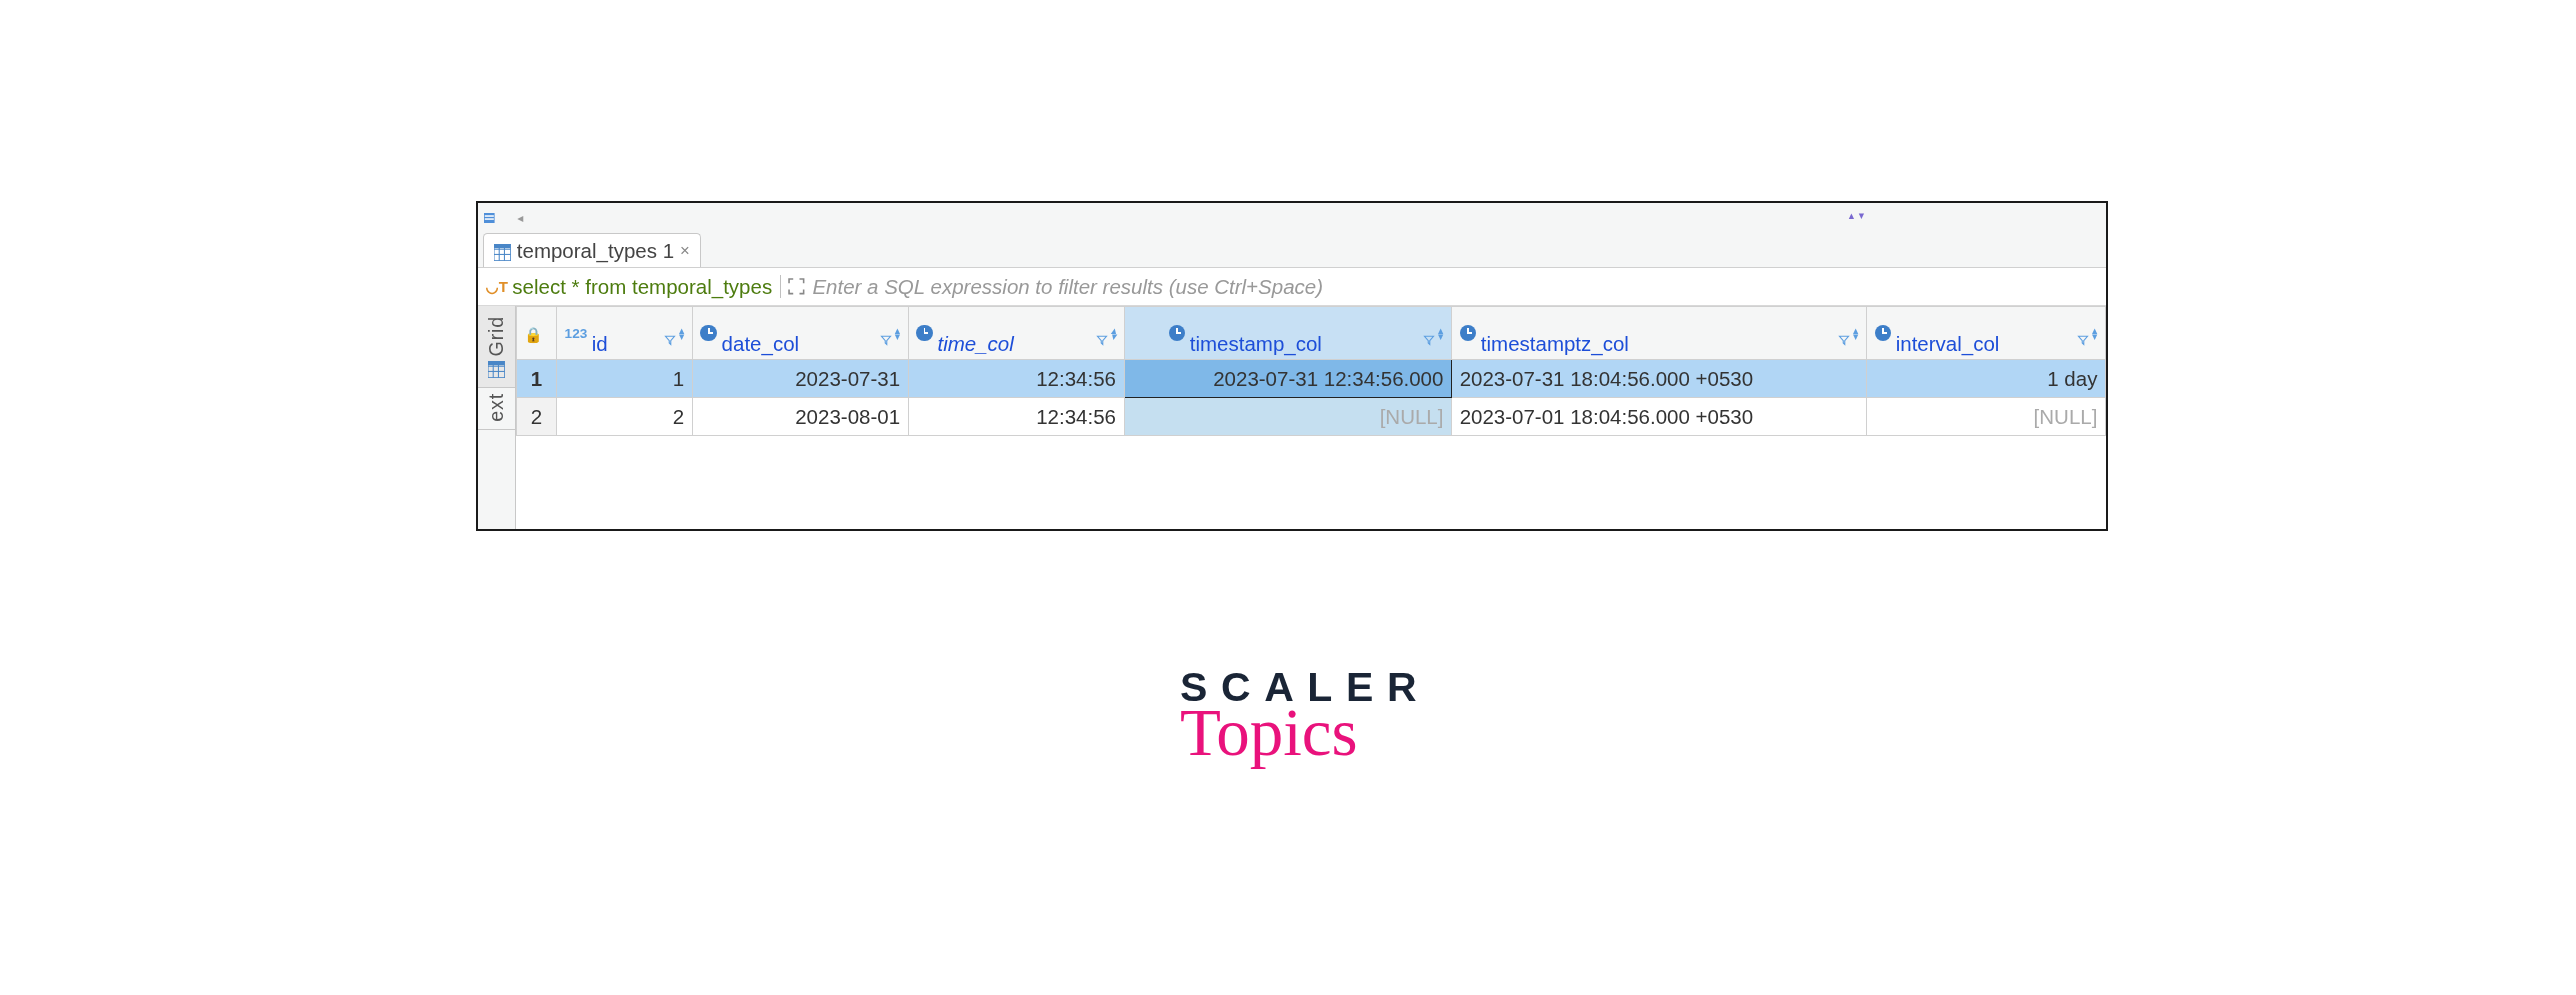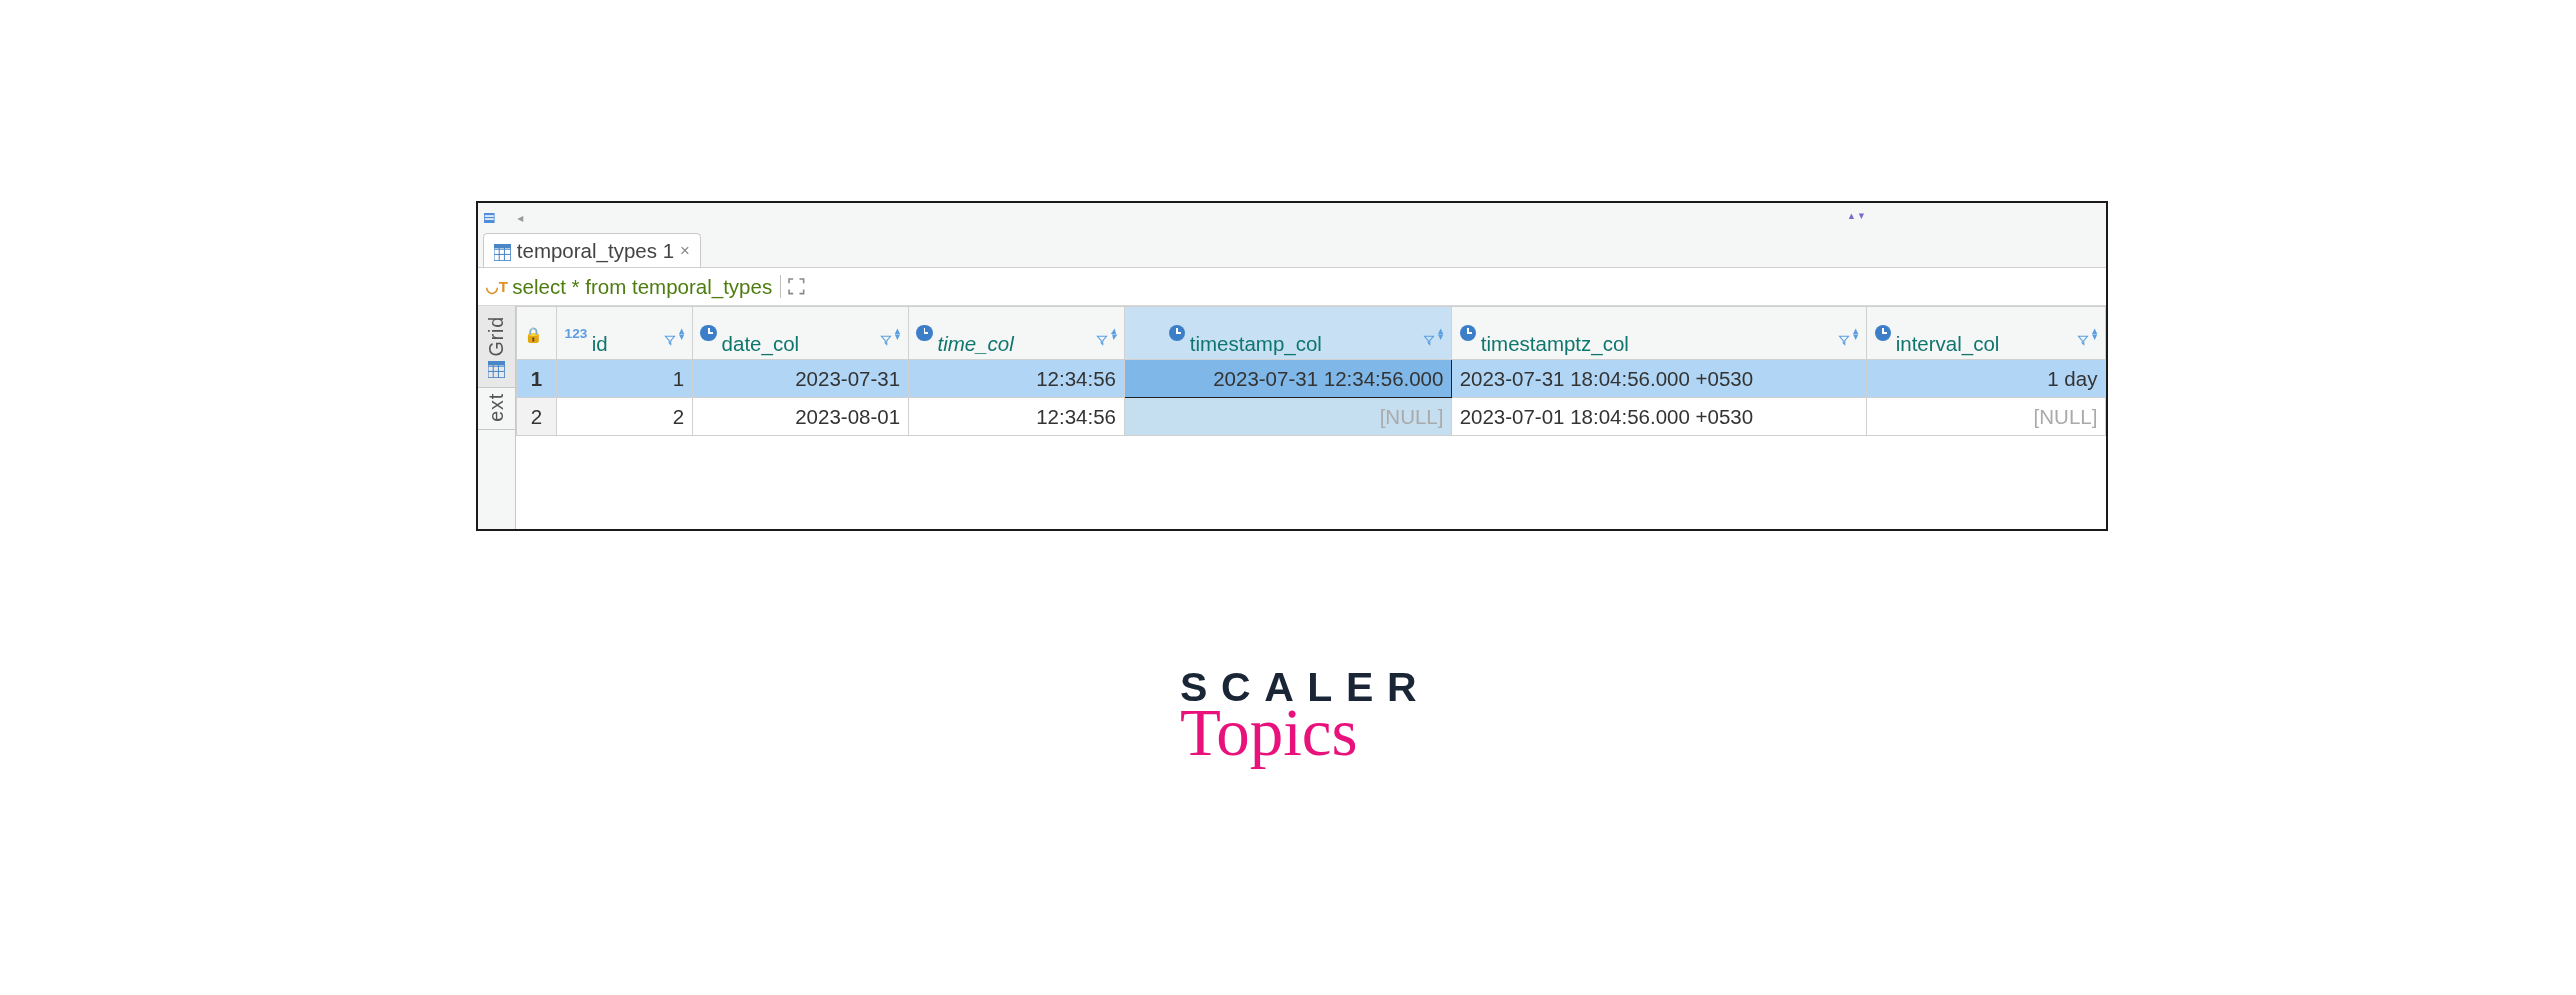--- a/index.html
+++ b/index.html
@@ -36,21 +36,21 @@
 .sidetab.short { height: 42px; justify-content: flex-start; padding-top: 4.5px; }
 .gridarea { flex: 1; display: flex; flex-direction: column; background: #fff; overflow: hidden; }
 table { border-collapse: collapse; width: auto; font-size: 20.5px; }
 th, td { border: 0.8px solid #d0d0d0; white-space: nowrap; padding: 3px 7.6px; height: 38px; font-weight: normal; }
 th { background: #f5f6f6; text-align: left; }
 th.rownum-head { width: 38px; background: #f5f6f6; }
 .lock-icon { color: #d6a23a; font-size: 15px; }
 .col-head { display: flex; align-items: center; justify-content: space-between; gap: 6px; }
 .col-head .left { display: flex; align-items: center; gap: 4.5px; }
 .num-type { color: #5c9ee0; font-size: 13.6px; font-weight: bold; }
-.col-name { color: #0f766e; margin-top: 22px; }
+.col-name { color: #1d4ed8; margin-top: 22px; }
 .sort-filter { display: flex; gap: 3px; align-items: center; }
 .filter-icon { width: 12px; height: 12px; }
 .filter-icon svg { width: 100%; height: 100%; }
 .sort-arrows { color: #5c9ee0; font-size: 10.6px; line-height: 6px; display: flex; flex-direction: column; }
 .clock-icon { width: 16.7px; height: 16.7px; border-radius: 50%; background: #3d7ec8; display: inline-block; position: relative; }
 .clock-icon::before { content: ""; position: absolute; width: 1.5px; height: 5.3px; background: #fff; top: 3px; left: 7.6px; }
 .clock-icon::after { content: ""; position: absolute; width: 4.5px; height: 1.5px; background: #fff; top: 7.6px; left: 7.6px; }
 th.col-sel, td.col-sel { background: #c5dff0; }
 tr.selected td { background: #b1d6f5; }
 tr.selected td.col-sel { background: #7fb8e8; border: 0.8px solid #222; }
@@ -112,20 +112,21 @@
     <div class="sql-left">
       <span class="sql-icon">◡T</span>
       <span class="sql-text">select * from temporal_types</span>
     </div>
     <div class="divider"></div>
     <span class="expand-icon">
       <svg viewBox="0 0 16 16">
           <path d="M1 5 L1 1 L5 1 M11 1 L15 1 L15 5 M15 11 L15 15 L11 15 M5 15 L1 15 L1 11" stroke-width="1.5"></path>
         </svg>
     </span>
+    <span class="sql-placeholder">Enter a SQL expression to filter results (use Ctrl+Space)</span>
   </div>
 
   <div class="body">
     <div class="sidetabs">
       <div class="sidetab active">
         <span class="vtext">Grid</span>
         <span class="grid-icon-sm">
           <svg viewBox="0 0 16 16">
               <rect x="0" y="0" width="16" height="16" fill="none" stroke="#4986c7"></rect>
               <line x1="0" y1="5" x2="16" y2="5" stroke="#4986c7"></line>

